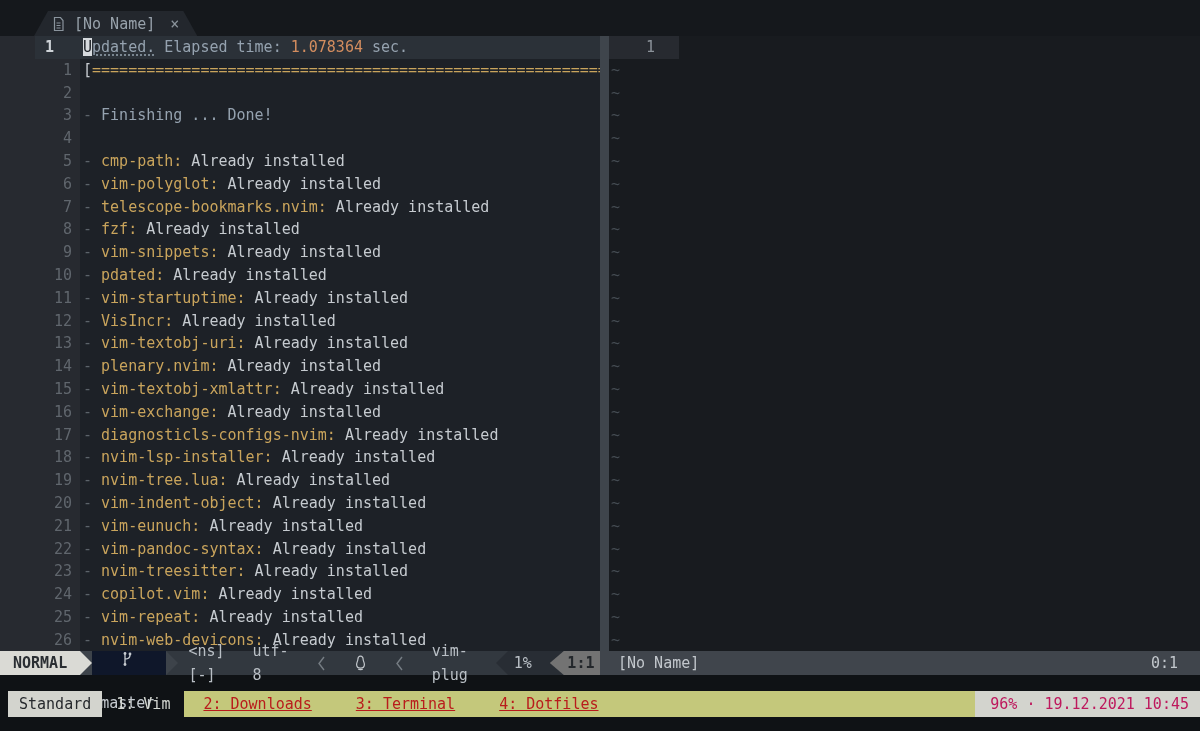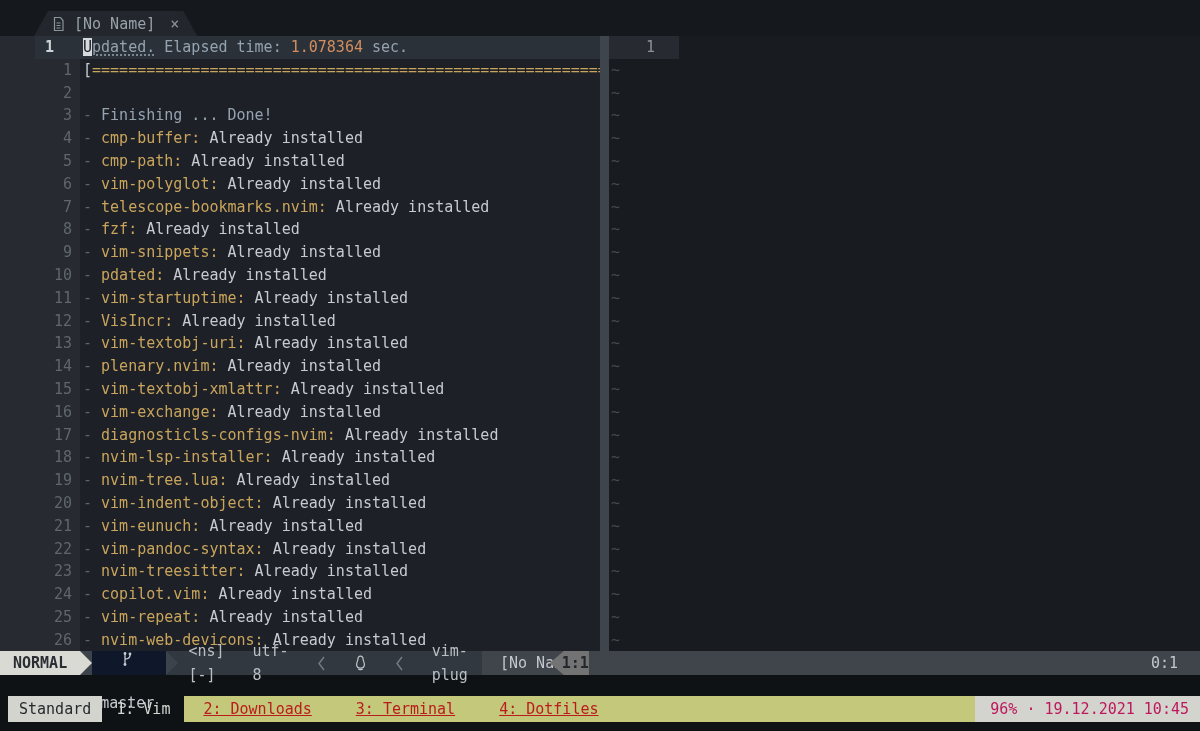--- a/index.html
+++ b/index.html
@@ -38,21 +38,21 @@
   .c-gold { color:#c9a45c; }
   .c-dash { color:#5c636a; }
   .c-text { color:#c6cbd0; }
   .vsep { width:9px; flex:none; background:#3f454c; }
   .win-right { flex:1; background:#181b1f; overflow:hidden; }
   .num-cell { width:70px; flex:none; background:#272a30; color:#8b9299;
               text-align:right; padding-right:24px; }
   .tilde { color:#454c53; padding-left:2px; }
   
   .statusline { height:24px; display:flex; font-size:15px; }
-  .sl-left { width:482px; flex:none; display:flex; align-items:stretch;
+  .sl-left { width:600px; flex:none; display:flex; align-items:stretch;
              background:#282d34; line-height:24px; }
   .seg-mode { background:#dadad5; color:#2a2e33; font-weight:bold; padding:0 13px; }
   .arrow-r { width:0; height:0; border-top:12px solid transparent;
              border-bottom:12px solid transparent; border-left:12px solid; }
   .a1 { border-left-color:#dadad5; background:#3d434a; }
   .a2 { border-left-color:#3d434a; background:#32383f; }
   .seg-git { background:#0f172a; display:flex; align-items:center; gap:24px;
              padding:0 12px 0 8px; color:#c6cbd0;flex-direction:column; }
   .seg-info { background:#32383f; color:#b9bfc5; display:flex; align-items:center;
               gap:28px; padding:0 0 0 10px; flex:1; }
@@ -62,21 +62,21 @@
   .seg-pct { background:#282d34; color:#b9bfc5; padding:0 18px 0 6px; }
   .seg-pos { background:#737373; color:#23272b; font-weight:bold; width:84px;
              text-align:center; padding-left:12px;
              clip-path:polygon(0 50%, 14px 0, 100% 0, 100% 100%, 14px 100%); }
   .sl-right { flex:1; background:#40454c; color:#c2c7cc; display:flex;
               align-items:center; padding:0 22px 0 18px; line-height:24px; }
   .sl-right .rpos { margin-left:auto; }
   
   .cmdline { height:21px; background:#0f1215; }
   
-  .tmuxbar { height:15px; display:flex; align-items:flex-start; line-height:26px;
+  .tmuxbar { height:15px; display:flex; align-items:center; line-height:26px;
              background:#0f1215; }
   .t-pad { width:8px; flex:none; }
   .t-session { background:#d3d4ce; color:#26292d; padding:0 11px; }
   .t-active-slot { display:flex; }
   .t-win-active { color:#d3d6d0; padding:0 14px; }
   .t-olive { background:#c4c87b; color:#b91c1c; flex:1; display:flex;
              gap:44px; padding-left:19px;text-decoration:underline; }
   .t-right { background:#d3d4ce; color:#be185d; padding:0 11px; text-align:right;
              min-width:225px; }
   .t-bottom { height:10px; background:#0f1215; }
@@ -103,21 +103,21 @@
   <div class="main">
     <div class="win-left">
       <div class="row cursorline">
         <span class="gutter">1</span>
         <span class="ltext c-info"><span class="cursorblock">U</span><span class="u-dotted">pdated.</span><span> Elapsed time: </span><span class="c-num">1.078364</span><span> sec.</span></span>
       </div>
       <div>
           <div class="row"><span class="gutter">1</span><span class="ltext"><span class="c-text">[</span><span class="c-gold">==========================================================</span></span></div>
           <div class="row"><span class="gutter">2</span><span class="ltext"></span></div>
           <div class="row"><span class="gutter">3</span><span class="ltext"><span class="c-dash">- </span><span class="c-info">Finishing ... Done!</span></span></div>
-          <div class="row"><span class="gutter">4</span><span class="ltext"><span class="c-dash">- </span><span class="c-gold">cmp-buffer:</span><span class="c-text"> Already installed</span></span></div>
+          <div class="row"><span class="gutter">4</span></div>
           <div class="row"><span class="gutter">5</span><span class="ltext"><span class="c-dash">- </span><span class="c-gold">cmp-path:</span><span class="c-text"> Already installed</span></span></div>
           <div class="row"><span class="gutter">6</span><span class="ltext"><span class="c-dash">- </span><span class="c-gold">vim-polyglot:</span><span class="c-text"> Already installed</span></span></div>
           <div class="row"><span class="gutter">7</span><span class="ltext"><span class="c-dash">- </span><span class="c-gold">telescope-bookmarks.nvim:</span><span class="c-text"> Already installed</span></span></div>
           <div class="row"><span class="gutter">8</span><span class="ltext"><span class="c-dash">- </span><span class="c-gold">fzf:</span><span class="c-text"> Already installed</span></span></div>
           <div class="row"><span class="gutter">9</span><span class="ltext"><span class="c-dash">- </span><span class="c-gold">vim-snippets:</span><span class="c-text"> Already installed</span></span></div>
           <div class="row"><span class="gutter">10</span><span class="ltext"><span class="c-dash">- </span><span class="c-gold">pdated:</span><span class="c-text"> Already installed</span></span></div>
           <div class="row"><span class="gutter">11</span><span class="ltext"><span class="c-dash">- </span><span class="c-gold">vim-startuptime:</span><span class="c-text"> Already installed</span></span></div>
           <div class="row"><span class="gutter">12</span><span class="ltext"><span class="c-dash">- </span><span class="c-gold">VisIncr:</span><span class="c-text"> Already installed</span></span></div>
           <div class="row"><span class="gutter">13</span><span class="ltext"><span class="c-dash">- </span><span class="c-gold">vim-textobj-uri:</span><span class="c-text"> Already installed</span></span></div>
           <div class="row"><span class="gutter">14</span><span class="ltext"><span class="c-dash">- </span><span class="c-gold">plenary.nvim:</span><span class="c-text"> Already installed</span></span></div>

